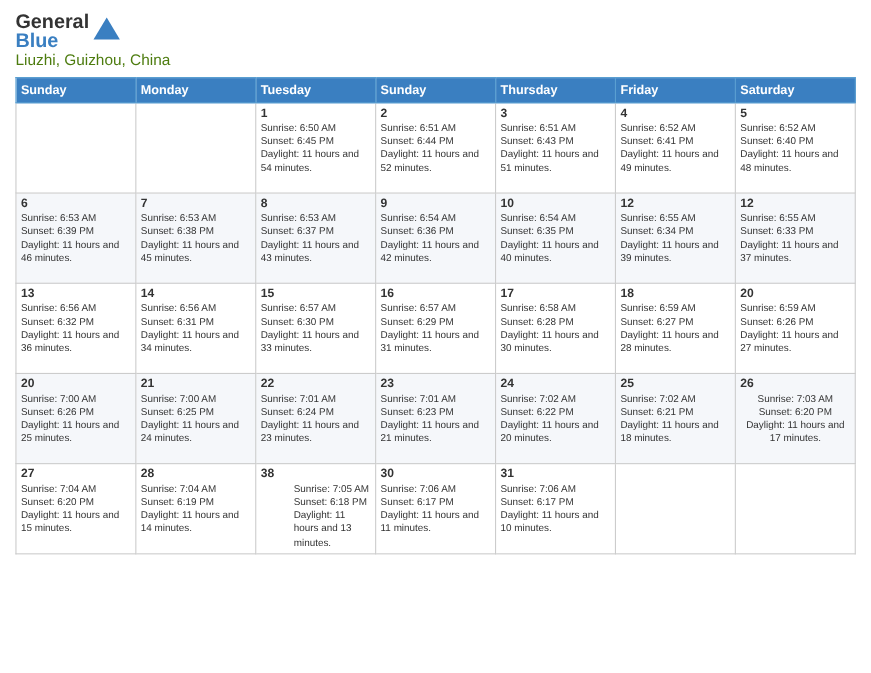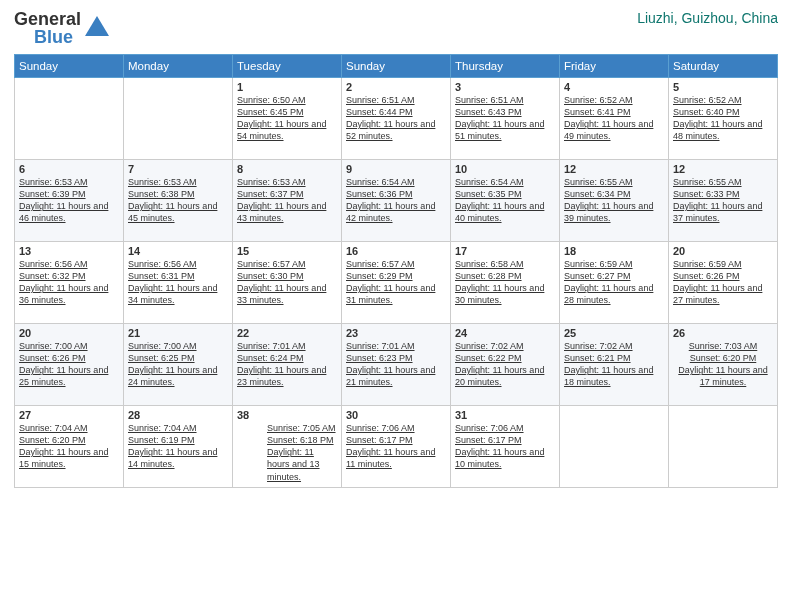--- a/index.html
+++ b/index.html
@@ -14,68 +14,68 @@
       width: 792px;
       height: 612px;
       padding: 10px 14px;
       background: #fff;
     }
     .header {
       display: flex;
       justify-content: space-between;
       align-items: flex-start;
       margin-bottom: 8px;
+      flex-direction: column;
     }
     .logo {
       display: flex;
       align-items: center;
     }
     .logo-text {
       display: flex;
       flex-direction: column;
       line-height: 1;
     }
     .logo-general {
       font-size: 18px;
       font-weight: bold;
       color: #333;
     }
     .logo-blue {
       font-size: 18px;
       font-weight: bold;
       color: #3a7fc1;
-      margin-left: 20px;
     }
     .logo-icon {
       width: 28px;
       height: 28px;
       margin-left: 2px;
     }
     .title-block {
       text-align: right;
     }
     .month-title {
       font-size: 32px;
       font-weight: normal;
       color: #333;
     }
     .location {
       font-size: 14px;
-      color: #0f766e;
+      color: #4d7c0f;
     }
     table {
       width: 100%;
       border-collapse: collapse;
       table-layout: fixed;
     }
     thead tr th {
       background-color: #3a7fc1;
       color: #fff;
       font-size: 11.5px;
-      font-weight: normal;
+      font-weight: bold;
       padding: 5px 4px;
       text-align: left;
       border: 1px solid #5a9fd1;
     }
     tbody tr td {
       border: 1px solid #ccc;
       vertical-align: top;
       padding: 3px 4px;
       font-size: 9.2px;
       color: #333;
@@ -89,21 +89,20 @@
       font-size: 11px;
       font-weight: bold;
       color: #333;
       display: block;
       margin-bottom: 1px;
     }
     .cell-text {
       font-size: 9px;
       line-height: 1.35;
       color: #333;
-      text-decoration: underline;
     }
     .empty-cell {
       background: #fff !important;
     }
   </style>
 </head>
 <body>
 
 <div class="container">
   <div class="header">

